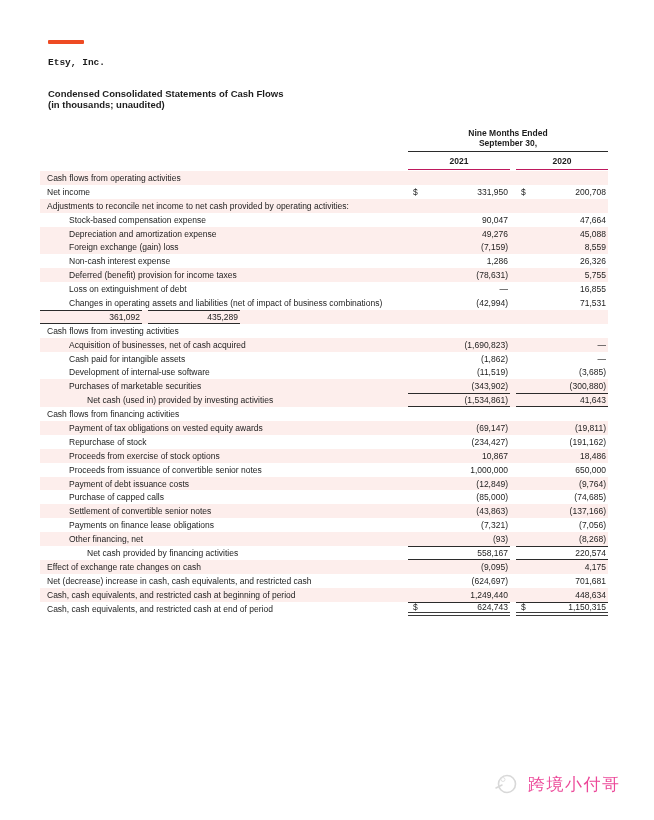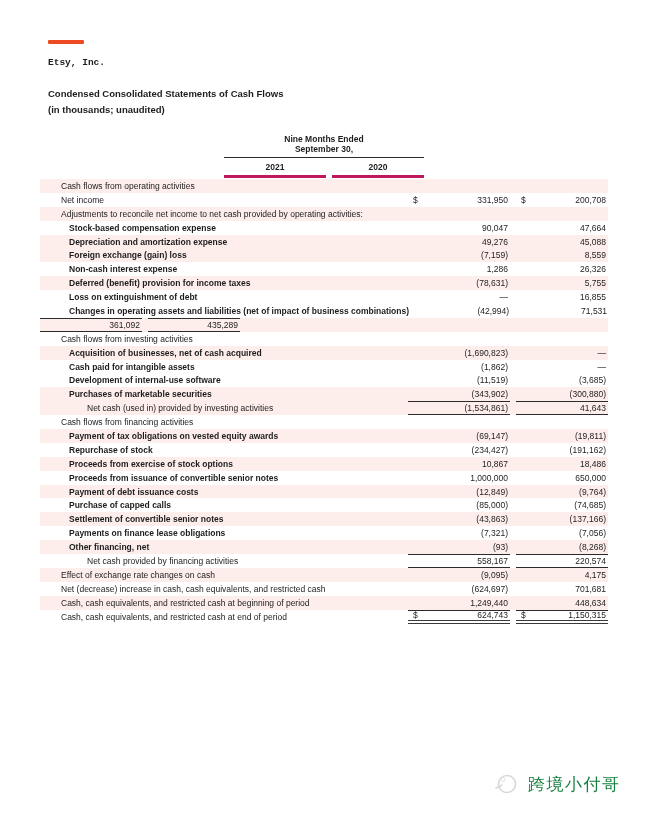--- a/index.html
+++ b/index.html
@@ -4,51 +4,51 @@
 <style>
   * { margin:0; padding:0; box-sizing:border-box; }
   html,body { background:#ffffff; }
   body { width:654px; height:820px; font-family:"Liberation Sans", sans-serif; color:#1d1d1d; position:relative; overflow:hidden; }
 
   .accent-bar { position:absolute; left:48px; top:40px; width:36px; height:4px; background:#ee4b23; border-radius:1px; }
 
   .doc-header { position:absolute; left:48px; top:57px; }
   .doc-header div { font-weight:bold; font-size:9.5px; line-height:11px; }
   .doc-header .company { margin-bottom:20px;font-family:Liberation Mono, monospace; }
-  .doc-header .title { margin-bottom:5px; }
+  .doc-header .title { }
 
   .statement { position:absolute; left:40px; top:128px; width:568px; font-size:8.5px; }
 
-  .table-head { display:flex; justify-content:center; font-weight:bold;margin-top:6px; }
+  .table-head { display:flex; justify-content:flex-end; font-weight:bold; }
   .head-cols { width:200px; }
   .period { text-align:center; font-size:8.5px; line-height:10px; white-space:pre-line; padding-bottom:3px; border-bottom:1px solid #2b2b2b; }
   .years { display:flex; padding-top:2px; }
-  .year { text-align:center; border-bottom:3px solid #be185d; padding:2px 0 3px 0; }
+  .year { text-align:center; border-bottom:1px solid #be185d; padding:2px 0 3px 0; }
   .year.y0 { width:102px; }
   .year.y1 { width:92px; margin-left:6px; }
 
   .rows { margin-top:1px; }
   .row { display:flex; align-items:center; height:13.9px; }
   .row.shaded { background:#fdeeec; }
   .label { flex:1 1 auto; white-space:nowrap; overflow:visible; }
-  .ind0 { padding-left:21px; }
-  .ind1 { padding-left:29px;font-weight:bold; }
+  .ind0 { padding-left:7px; }
+  .ind1 { padding-left:29px; }
   .ind2 { padding-left:47px; }
 
   .val { display:flex; justify-content:space-between; align-items:center; height:100%; padding:0 2px 0 5px; flex:0 0 auto; }
   .val.c0 { width:102px; }
   .val.c1 { width:92px; margin-left:6px; }
   .val .num { text-align:right; width:100%; }
   .val .dollar { flex:0 0 auto; padding-right:4px; }
   .val.sub { border-top:1px solid #2b2b2b; border-bottom:1px solid #2b2b2b; }
   .val.final { border-top:1px solid #2b2b2b; border-bottom:4px double #3a3a3a; }
 
   .watermark { position:absolute; left:492px; top:770px; display:flex; align-items:center; color:#c7c7c7; }
   .wm-icon { width:28px; height:28px; margin-right:8px; opacity:.8; }
-  .wm-text { font-size:17px; letter-spacing:1.5px; color:#15803d; }
+  .wm-text { font-size:17px; letter-spacing:1.5px; color:#ec4899; }
 </style>
 </head>
 <body>
 
 <div class="accent-bar"></div>
 
 <div class="doc-header">
   <div class="company">Etsy, Inc.</div>
   <div class="title">Condensed Consolidated Statements of Cash Flows</div>
   <div class="subtitle">(in thousands; unaudited)</div>

